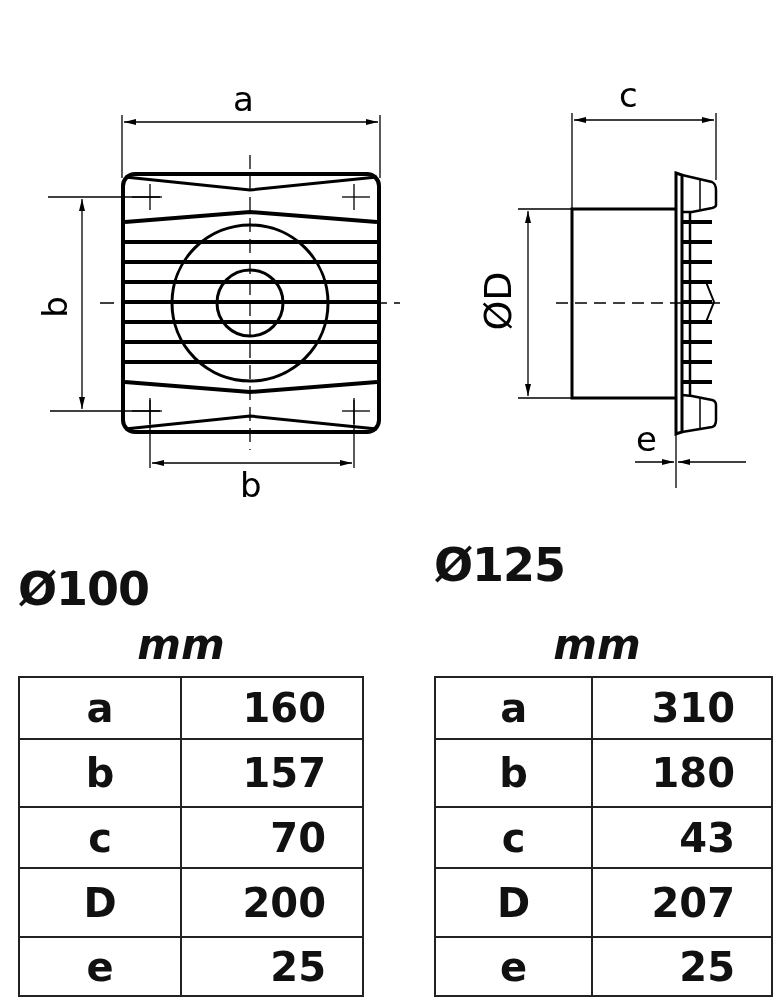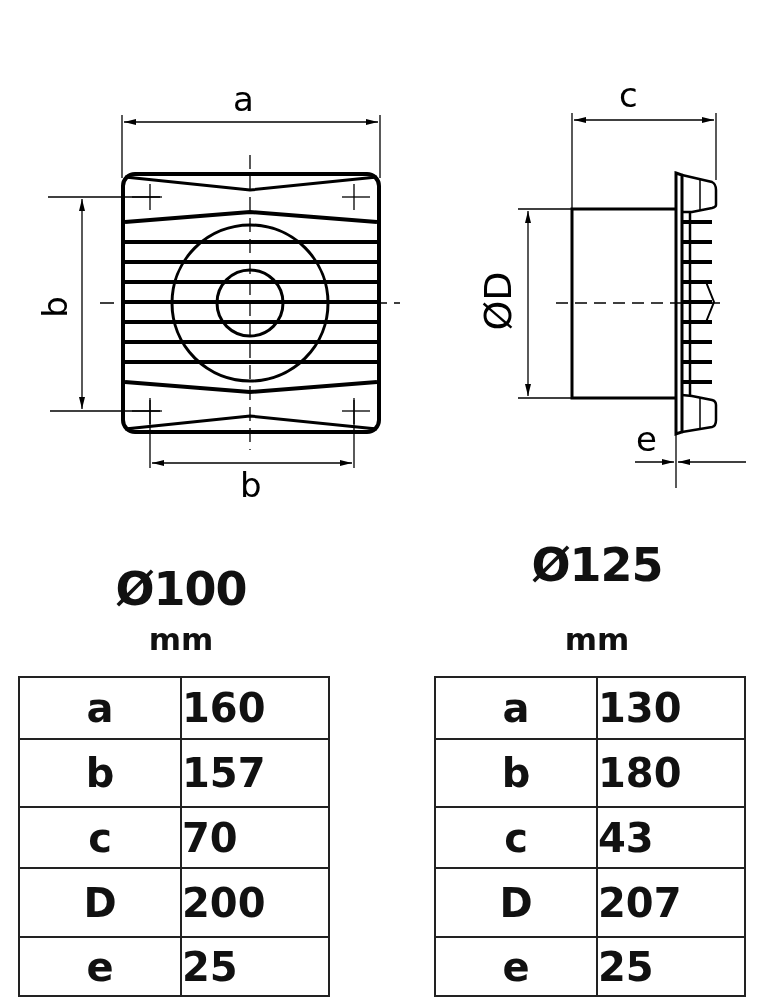--- a/index.html
+++ b/index.html
@@ -1,24 +1,24 @@
 <!DOCTYPE html>
 <html><head>
 <meta charset="utf-8">
 <style>
   html, body { margin: 0; padding: 0; background: #ffffff; }
   body { width: 773px; height: 1000px; position: relative; overflow: hidden; font-family: "DejaVu Sans", sans-serif; color: #000; }
   .drawing { position: absolute; left: 0; top: 0; }
   .lbl { position: absolute; font-family: "DejaVu Sans", sans-serif; font-size: 34px; line-height: 1; color: #000; }
-  .title { position: absolute; font-family: "DejaVu Sans", sans-serif; font-weight: bold; font-size: 46px; line-height: 1; text-align: center; color: #111; letter-spacing: -1px; }
-  .unit { position: absolute; font-family: "DejaVu Sans", sans-serif; font-weight: bold; font-size: 31px; line-height: 1; text-align: center; color: #111; }
+  .title { position: absolute; font-family: "DejaVu Sans", sans-serif; font-weight: bold; font-size: 46px; line-height: 1; color: #111; letter-spacing: -1px; }
+  .unit { position: absolute; font-family: "DejaVu Sans", sans-serif; font-weight: bold; font-size: 42px; line-height: 1; text-align: center; color: #111; font-style: italic; }
   table.spec { position: absolute; border-collapse: collapse; }
   table.spec td { border: 2px solid #222; font-family: "DejaVu Sans", sans-serif; font-weight: bold; font-size: 40px; color: #111; padding: 0; }
   table.spec td.key { width: 160px; text-align: center; }
-  table.spec td.val { width: 148px; padding-right: 36px; box-sizing: border-box; }
+  table.spec td.val { width: 182px; text-align: right; padding-right: 36px; box-sizing: border-box; }
   #tbl100 { left: 18px; top: 676px; }
   #tbl125 { left: 434px; top: 676px; }
   #tbl100 tr:nth-child(1) td, #tbl125 tr:nth-child(1) td { height: 60px; }
   #tbl100 tr:nth-child(2) td, #tbl125 tr:nth-child(2) td { height: 66px; }
   #tbl100 tr:nth-child(3) td, #tbl125 tr:nth-child(3) td { height: 59px; }
   #tbl100 tr:nth-child(4) td, #tbl125 tr:nth-child(4) td { height: 67px; }
   #tbl100 tr:nth-child(5) td, #tbl125 tr:nth-child(5) td { height: 57px; }
 </style>
 </head>
 <body>
@@ -154,21 +154,21 @@
       </tr>
 </tbody>
   </table>
 
 <div class="title" style="left:434px; width:326px; top:542px;">Ø125</div>
 <div class="unit" style="left:434px; width:326px; top:624px;">mm</div>
 <table class="spec" id="tbl125">
   <tbody>
       <tr>
         <td class="key">a</td>
-        <td class="val">130</td>
+        <td class="val">310</td>
       </tr>
   <tr>
         <td class="key">b</td>
         <td class="val">180</td>
       </tr>
   <tr>
         <td class="key">c</td>
         <td class="val">43</td>
       </tr>
   <tr>

